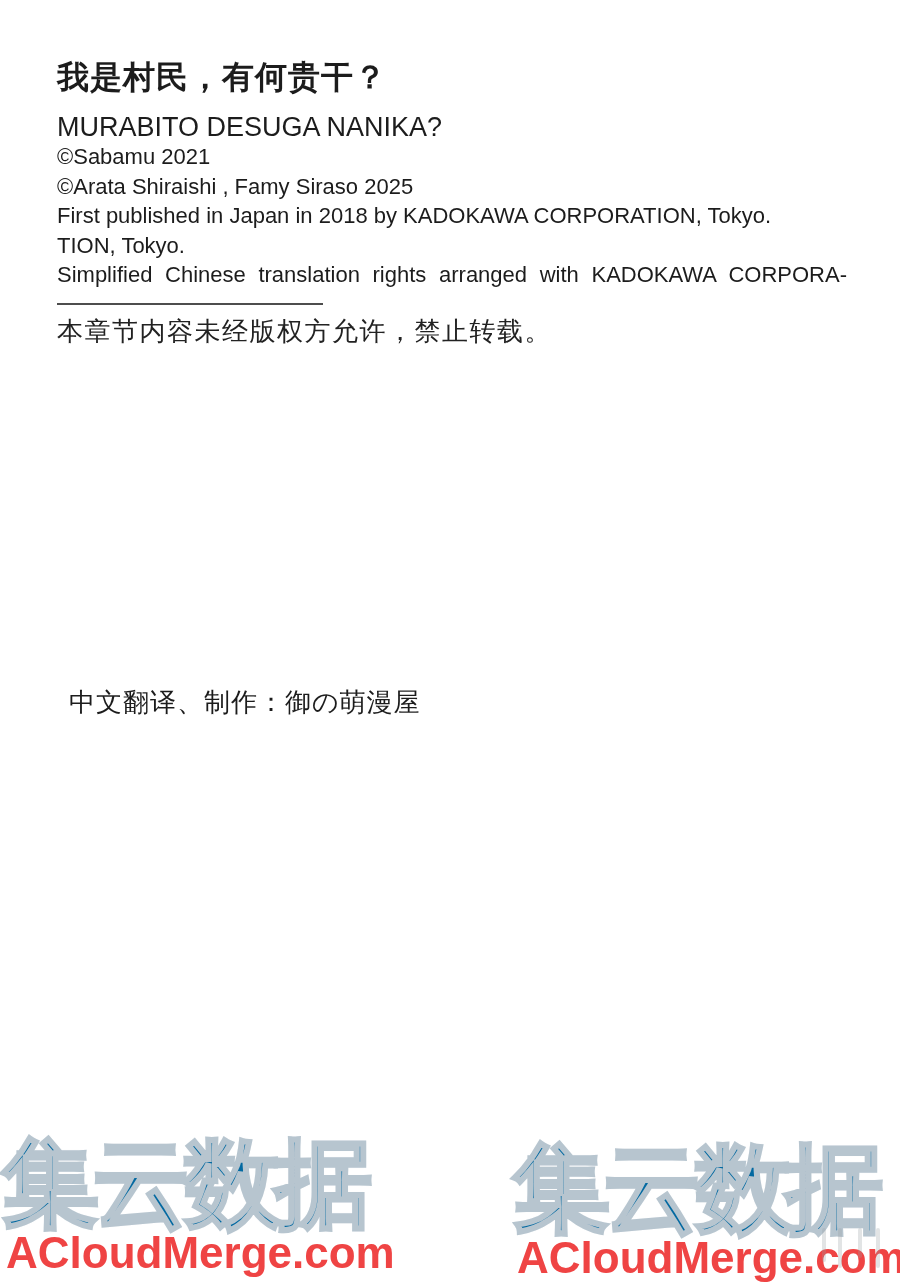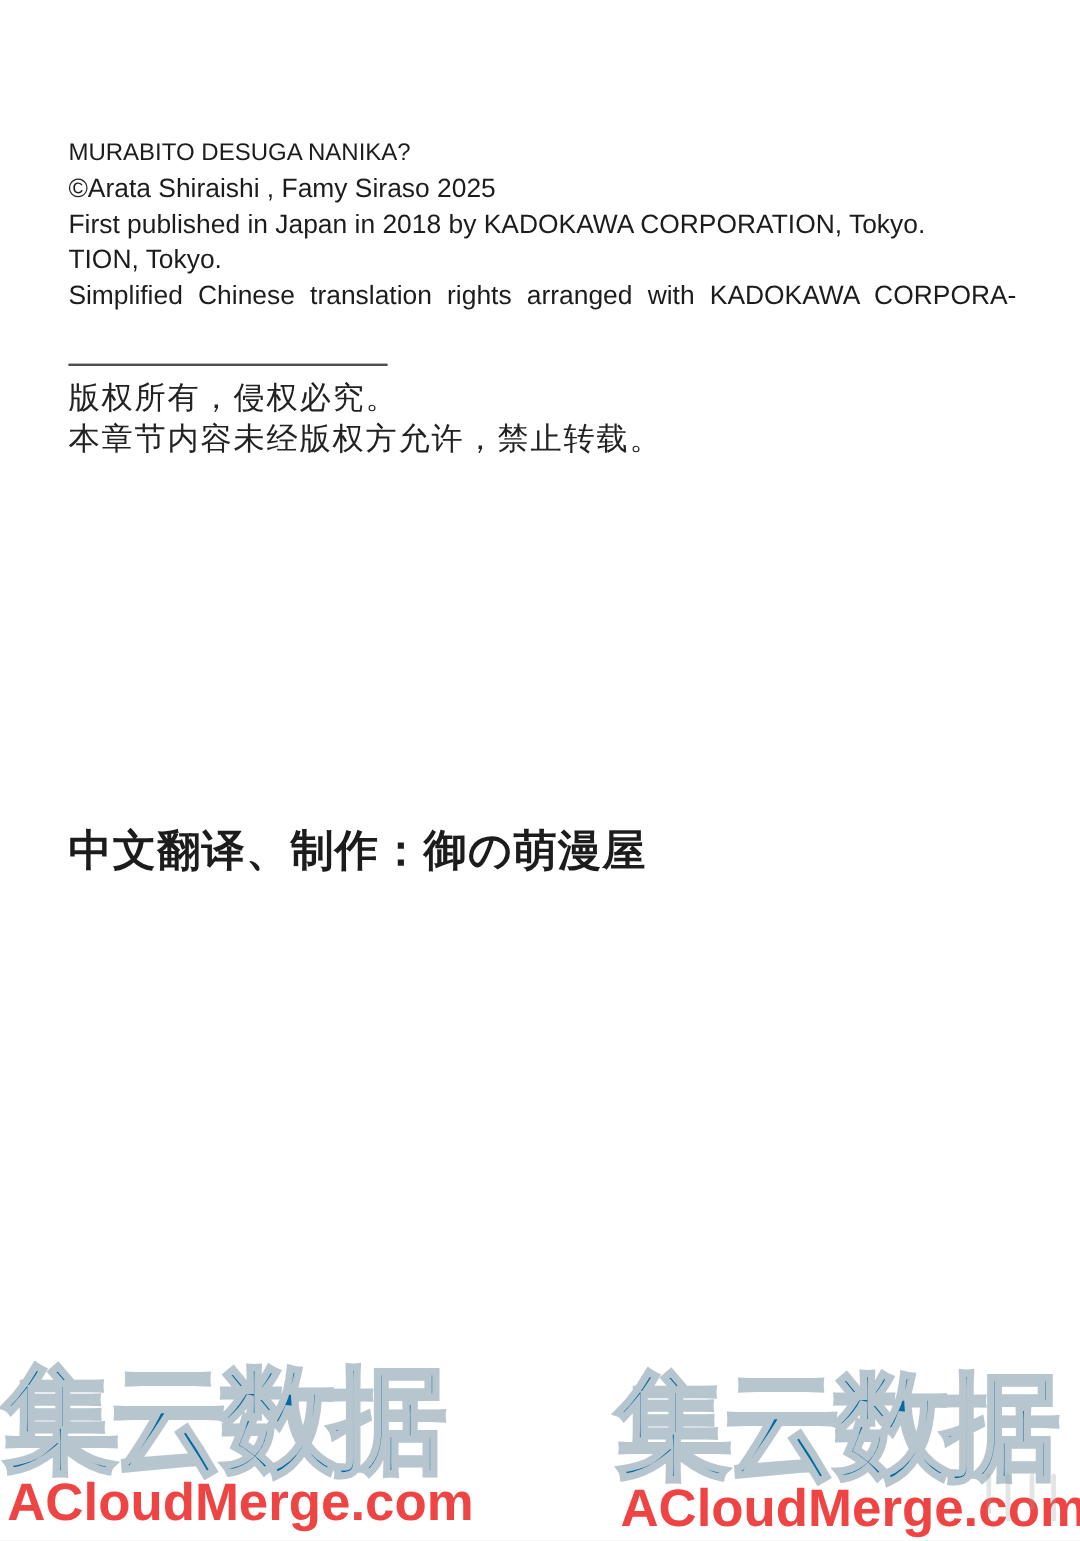--- a/index.html
+++ b/index.html
@@ -24,21 +24,21 @@
     top: 56px;
     font-size: 32px;
     font-weight: 700;
     letter-spacing: 1px;
     line-height: 42px;
     white-space: nowrap;
   }
   .romaji {
     left: 57px;
     top: 114px;
-    font-size: 20px;
+    font-size: 27px;
     font-weight: 400;
     line-height: 26px;
     white-space: nowrap;
   }
   .copyright-block {
     left: 57px;
     top: 142px;
     width: 790px;
     font-size: 22px;
     line-height: 29.5px;
@@ -60,24 +60,24 @@
     left: 57px;
     top: 314px;
     font-size: 26px;
     line-height: 34px;
     letter-spacing: 1.5px;
     font-weight: 400;
     color: #222222;
   }
   .notice-block .line { white-space: nowrap; }
   .credit {
-    left: 57px;
+    left: 69px;
     top: 685px;
-    font-size: 36px;
-    font-weight: 700;
+    font-size: 26px;
+    font-weight: 400;
     letter-spacing: 1px;
     white-space: nowrap;
   }
 
   
   .wm-group {
     position: absolute;
     text-align: left;
     pointer-events: none;
   }
@@ -122,34 +122,35 @@
   .faint-marks .bar:nth-child(1) { left: 0; }
   .faint-marks .bar:nth-child(2) { left: 16px; height: 40px; }
   .faint-marks .bar:nth-child(3) { left: 36px; height: 30px; }
   .faint-marks .bar:nth-child(4) { left: 54px; height: 40px; }
 </style>
 </head>
 <body>
 
 <div class="page">
 
+  <div class="abs title">我是村民，有何贵干？</div>
 
   <div class="abs romaji">MURABITO DESUGA NANIKA?</div>
 
   <div class="abs copyright-block">
+    <div class="line">©Sabamu 2021</div>
     <div class="line">©Arata Shiraishi , Famy Siraso 2025</div>
     <div class="line">First published in Japan in 2018 by KADOKAWA CORPORATION, Tokyo.</div>
     <div class="line">TION, Tokyo.</div>
     <div class="line justified">Simplified Chinese translation rights arranged with KADOKAWA CORPORA-</div>
   </div>
 
   <div class="abs divider"></div>
 
   <div class="abs notice-block">
-    <div class="line">版权所有，侵权必究。</div>
     <div class="line">本章节内容未经版权方允许，禁止转载。</div>
   </div>
 
   <div class="abs credit">中文翻译、制作：御の萌漫屋</div>
 
   <div class="wm-group left">
     <div class="wm-bubble">集云数据</div>
     <div class="wm-url">ACloudMerge.com</div>
   </div>
 

